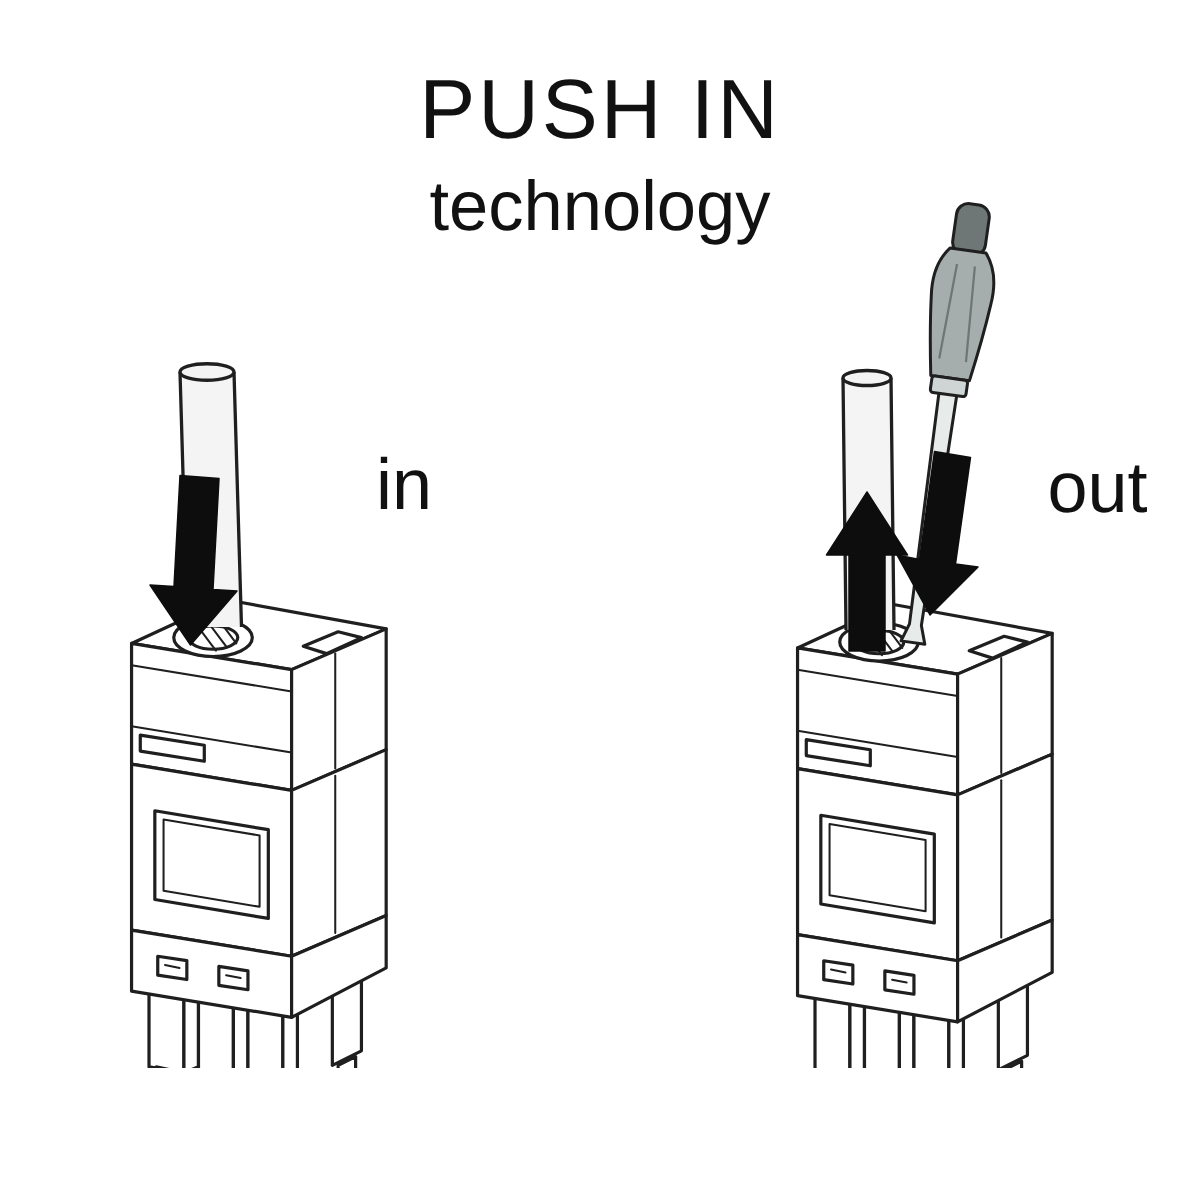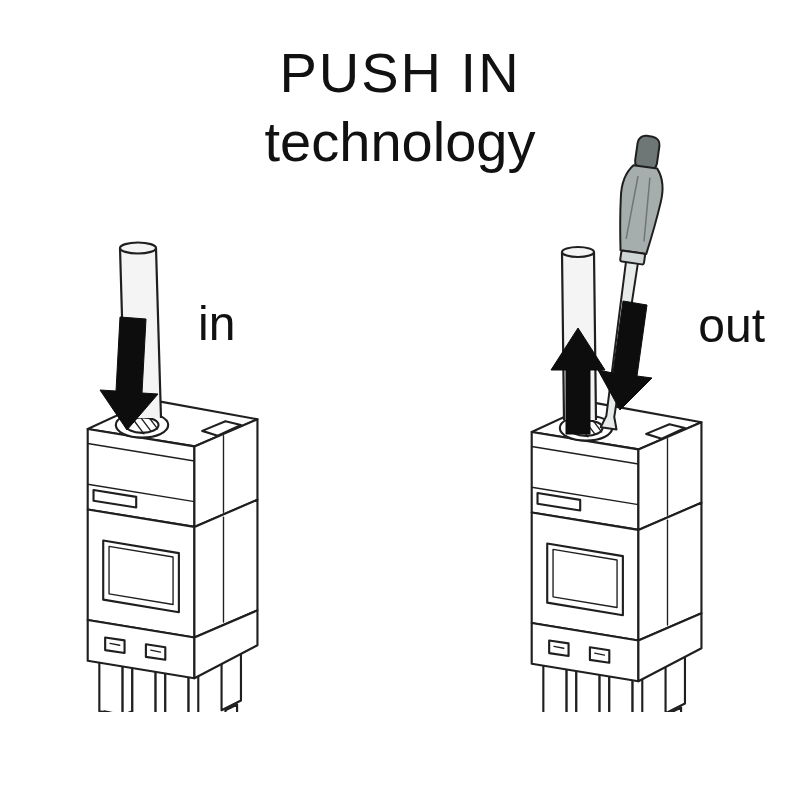--- a/index.html
+++ b/index.html
@@ -1,22 +1,22 @@
 <!DOCTYPE html>
 <html style="--background: #ffffff; --line: #1f1f1f; --arrow: #0d0d0d; --wire-fill: #f4f4f4; --handle: #a6aead; --handle-cap: #6e7776; --collar: #cfd5d4; --shaft: #e7ebea; --text: #111111;"><head>
 <meta charset="utf-8">
 <style>
   html,body{margin:0;padding:0;}
   body{font-family:"Liberation Sans", sans-serif; background:#fff;}
   .canvas{position:relative;width:800px;height:712px;background:var(--background,#fff);overflow:hidden;margin:0 auto;}
   .title-block{position:absolute;top:44px;left:0;right:0;text-align:center;color:var(--text,#111);}
   .title-main{font-size:56px;letter-spacing:2px;line-height:1.05;font-weight:normal;}
-  .title-sub{font-size:56px;margin-top:6px;font-weight:normal;}
+  .title-sub{font-size:47px;margin-top:6px;font-weight:normal;}
   .figure-label{position:absolute;font-size:48px;color:var(--text,#111);}
-  .label-in{left:198px;top:296px;width:90px;text-align:left;}
+  .label-in{left:198px;top:296px;width:90px;text-align:right;}
   .label-out{left:645px;top:298px;width:120px;text-align:right;}
   .art{position:absolute;left:0;top:0;}
   .lineart{fill:#ffffff;stroke:var(--line,#1f1f1f);stroke-width:2.2;stroke-linejoin:round;stroke-linecap:round;}
   .thin{fill:none;stroke:var(--line,#1f1f1f);stroke-width:1.4;}
   .wirefill{fill:var(--wire-fill,#f4f4f4);stroke:none;}
   .wireline{fill:none;stroke:var(--line,#1f1f1f);stroke-width:2.2;}
   .wirecap{fill:var(--wire-fill,#f4f4f4);stroke:var(--line,#1f1f1f);stroke-width:2.2;}
   .arrow{fill:var(--arrow,#0d0d0d);stroke:var(--arrow,#0d0d0d);stroke-width:1;stroke-linejoin:round;}
   .shaft{fill:var(--shaft,#e7ebea);stroke:var(--line,#1f1f1f);stroke-width:2;stroke-linejoin:round;}
   .handle{fill:var(--handle,#a6aead);stroke:var(--line,#1f1f1f);stroke-width:2;stroke-linejoin:round;}

